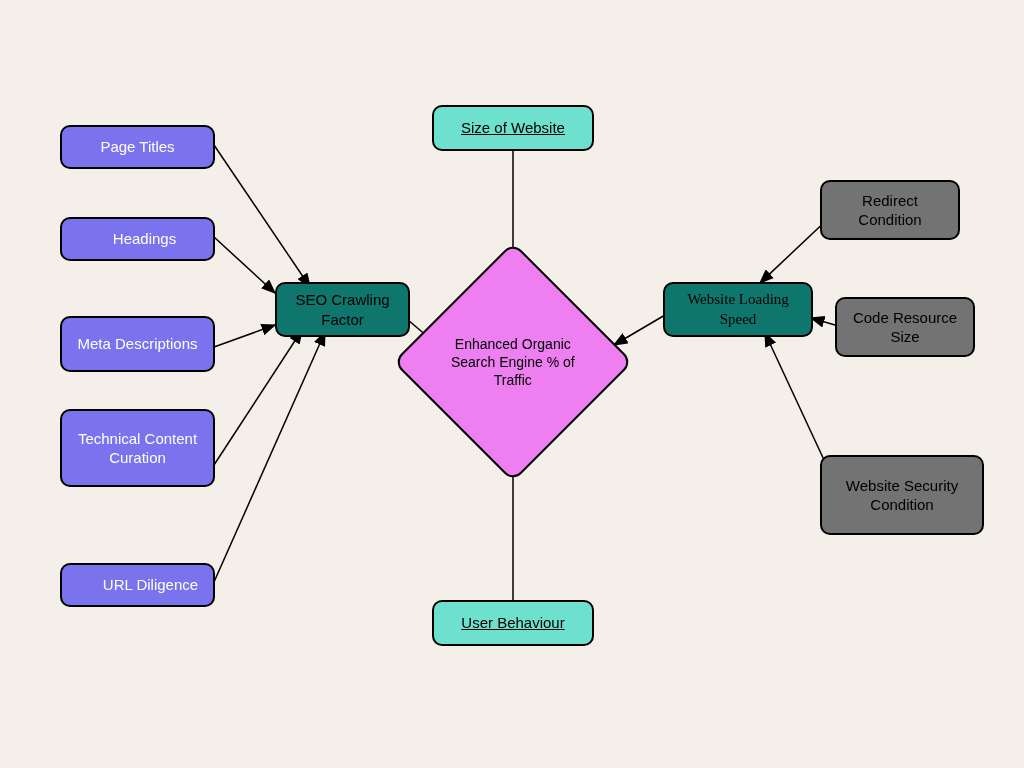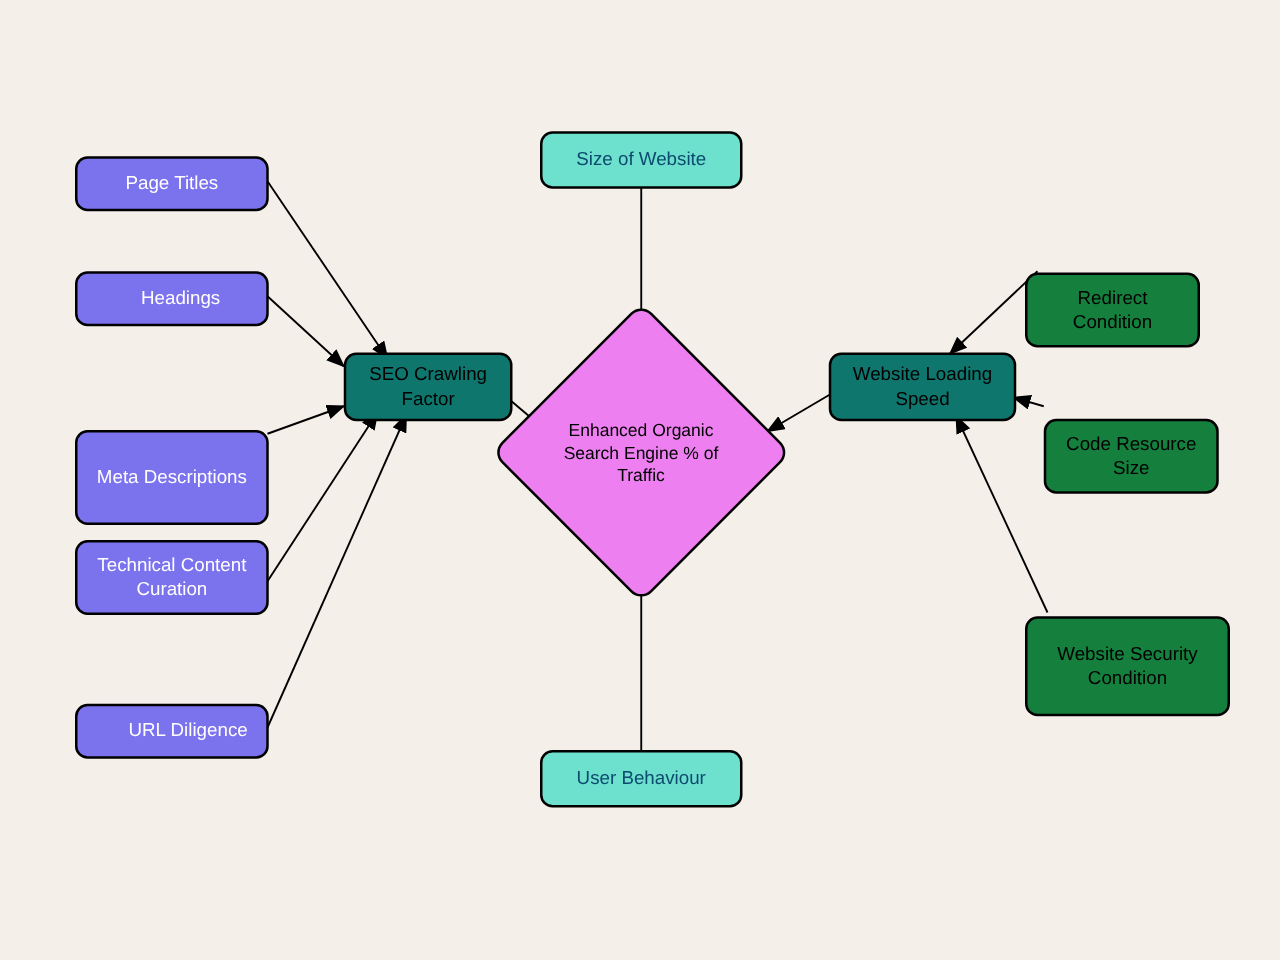--- a/index.html
+++ b/index.html
@@ -18,22 +18,22 @@
       display: flex;
       align-items: center;
       justify-content: center;
       text-align: center;
       font-size: 15px;
       padding: 10px;
       line-height: 1.3;
     }
     .purple { background: #7b72ed; color: #fff; }
     .orange { background: #0f766e; color: #000; }
-    .teal { background: #6de0ce; color: #0c4a6e; }
-    .blue { background: #15803d; color: #000; margin-top: 38px; }
+    .teal { background: #6de0ce; color: #000000; text-decoration: underline; }
+    .blue { background: #737373; color: #000; }
     .diamond {
       position: absolute;
       width: 170px;
       height: 170px;
       background: #ed7ff0;
       border: 2px solid #000;
       border-radius: 12px;
       transform: rotate(45deg);
       display: flex;
       align-items: center;
@@ -84,24 +84,24 @@
   <line x1="835" y1="325" x2="811" y2="318" stroke="#000" stroke-width="1.5" marker-end="url(#arrowhead)"></line>
   <line x1="838" y1="490" x2="765" y2="333" stroke="#000" stroke-width="1.5" marker-end="url(#arrowhead)"></line>
 </svg>
 
 <div class="node purple" style="left:60px; top:125px; width:155px; height:44px;">
   <span>Page Titles</span>
 </div>
 <div class="node purple" style="left:60px; top:217px; width:155px; height:44px;padding-left:24px;">
   <span>Headings</span>
 </div>
-<div class="node purple" style="left:60px; top:316px; width:155px; height:76px;margin-top:28px;">
+<div class="node purple" style="left:60px; top:316px; width:155px; height:56px;">
   <span>Meta Descriptions</span>
 </div>
-<div class="node purple" style="left:60px; top:432px; width:155px; height:60px;justify-content:flex-end;">
+<div class="node purple" style="left:60px; top:409px; width:155px; height:78px;justify-content:flex-end;">
   <span>Technical Content Curation</span>
 </div>
 <div class="node purple" style="left:60px; top:563px; width:155px; height:44px;padding-left:36px;">
   <span>URL Diligence</span>
 </div>
 
 <div class="node orange" style="left:275px; top:282px; width:135px; height:55px;">
   <span>SEO Crawling Factor</span>
 </div>
 
@@ -110,21 +110,21 @@
 </div>
 
 <div class="diamond" style="left:428px; top:277px;">
   <div class="diamond-text">Enhanced Organic Search Engine % of Traffic</div>
 </div>
 
 <div class="node teal" style="left:432px; top:600px; width:162px; height:46px;">
   <span>User Behaviour</span>
 </div>
 
-<div class="node orange" style="left:663px; top:282px; width:150px; height:55px;">
+<div class="node orange" style="left:663px; top:282px; width:150px; height:55px;font-family:Liberation Serif, serif;">
   <span>Website Loading Speed</span>
 </div>
 
 <div class="node blue" style="left:820px; top:180px; width:140px; height:60px;">
   <span>Redirect Condition</span>
 </div>
 <div class="node blue" style="left:835px; top:297px; width:140px; height:60px;">
   <span>Code Resource Size</span>
 </div>
 <div class="node blue" style="left:820px; top:455px; width:164px; height:80px;">

